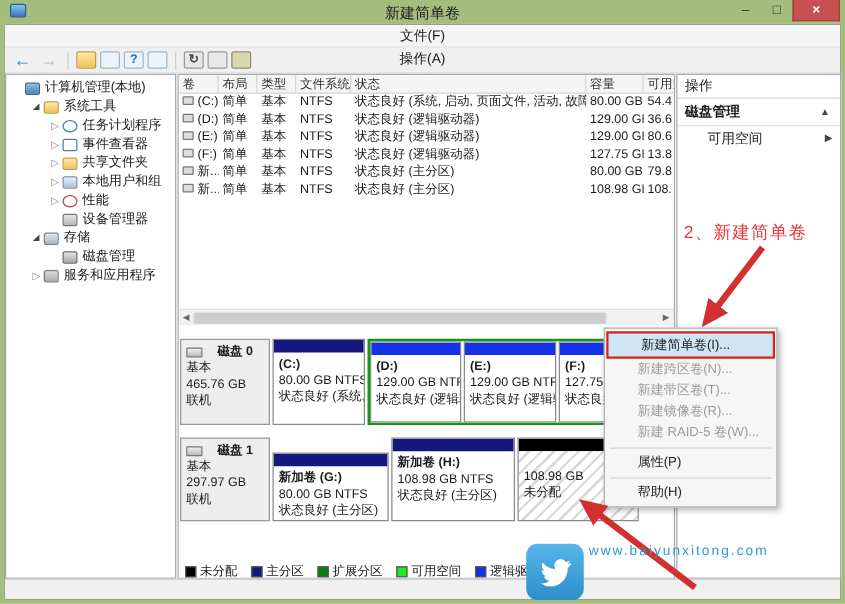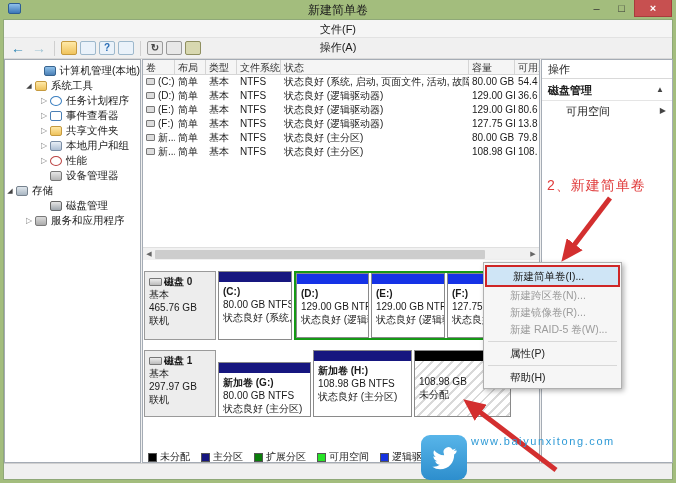--- a/index.html
+++ b/index.html
@@ -69,21 +69,21 @@
   #hscroll { position:absolute; left:0; top:187px; width:396px; height:13px; background:#f1f1f1;
     border-top:1px solid #e0e0e0; display:flex; align-items:center;}
   .sc-ar { width:12px; text-align:center; font-size:7px; color:#666; flex:none;}
   #sc-thumb { height:9px; width:330px; background:#cdcdcd; border-radius:1px;}
   
   #graph { position:absolute; left:0; top:200px; width:396px; height:204px; background:#fff; overflow:hidden;}
   .disk-row { display:flex; height:69px; margin:11px 2px 0 1px; align-items:stretch;}
   .disk-row + .disk-row { margin-top:10px; height:67px;}
   .disk-label { width:72px; flex:none; background:#ededed; border:1px solid #9a9a9a; padding:3px 4px;
     font-size:10px; line-height:13px; margin-right:2px;}
-  .disk-label .dname { font-weight:bold; display:flex; align-items:center; gap:2px;}
+  .disk-label .dname { font-weight:bold; display:flex; align-items:center; gap:12px;}
   .hd-ic { display:inline-block; width:13px; height:8px; background:linear-gradient(#eee,#bbb); border:1px solid #777; border-radius:1px;}
   .parts { display:flex; flex:1; gap:2px;}
   .part { border:1px solid #8a8a8a; background:#fff; overflow:hidden; flex:none;}
   .part .bar { height:10px; }
   .bar-primary { background:#16167f;}
   .bar-logical { background:#1532e6;}
   .bar-unalloc { background:#000;}
   .pbody { padding:3px 4px 0 4px; font-size:10px; line-height:13px; white-space:nowrap; overflow:hidden;}
   .pbody .pl { font-weight:bold;}
   .part.unalloc .pbody { height:calc(100% - 10px); padding-top:14px;
@@ -148,21 +148,21 @@
     <span class="tb-ic" data-name="window-icon"></span>
     <span class="tb-ic" data-name="help-icon">?</span>
     <span class="tb-ic" data-name="new-window-icon"></span>
     <span class="tsep" data-name="toolbar-separator"></span>
     <span class="tb-ic plain" data-name="refresh-icon">↻</span>
     <span class="tb-ic plain" data-name="properties-icon"></span>
     <span class="tb-ic olive" data-name="export-list-icon"></span>
   </div>
 
   <div id="tree-pane" data-name="console-tree-pane">
-      <div class="tree-row" data-name="tree-item-计算机管理(本地)" style="padding-left: 4px; justify-content: flex-end;">
+      <div class="tree-row" data-name="tree-item-计算机管理(本地)" style="padding-left: 4px;">
         <span class="tw" data-name="no-expander"></span>
         <span class="ti" data-name="computer-icon"></span>
         <span data-name="tree-item-label">计算机管理(本地)</span>
       </div>
       <div class="tree-row" data-name="tree-item-系统工具" style="padding-left: 19px;">
         <span class="tw exp" data-name="expanded-icon">◢</span>
         <span class="ti" data-name="system-tools-icon"></span>
         <span data-name="tree-item-label">系统工具</span>
       </div>
       <div class="tree-row" data-name="tree-item-任务计划程序" style="padding-left: 34px;">
@@ -188,21 +188,21 @@
       <div class="tree-row" data-name="tree-item-性能" style="padding-left: 34px;">
         <span class="tw" data-name="collapsed-icon">▷</span>
         <span class="ti" data-name="performance-icon"></span>
         <span data-name="tree-item-label">性能</span>
       </div>
       <div class="tree-row" data-name="tree-item-设备管理器" style="padding-left: 34px;">
         <span class="tw" data-name="no-expander"></span>
         <span class="ti" data-name="device-manager-icon"></span>
         <span data-name="tree-item-label">设备管理器</span>
       </div>
-      <div class="tree-row" data-name="tree-item-存储" style="">
+      <div class="tree-row" data-name="tree-item-存储" style="padding-left: 19px;">
         <span class="tw exp" data-name="expanded-icon">◢</span>
         <span class="ti" data-name="storage-icon"></span>
         <span data-name="tree-item-label">存储</span>
       </div>
       <div class="tree-row" data-name="tree-item-磁盘管理" style="padding-left: 34px;">
         <span class="tw" data-name="no-expander"></span>
         <span class="ti" data-name="disk-management-icon"></span>
         <span data-name="tree-item-label">磁盘管理</span>
       </div>
       <div class="tree-row" data-name="tree-item-服务和应用程序" style="padding-left: 19px;">
@@ -407,20 +407,21 @@
   </div>
 
   <div id="statusbar" data-name="status-bar"></div>
 </div>
 
 <div id="ctx-menu" data-name="context-menu">
     <div class="cm-hl-wrap" data-name="highlight-red-box">
       <div class="cm-item" data-name="context-menu-item-0">新建简单卷(I)...</div>
     </div>
     <div class="cm-item disabled" data-name="context-menu-item-1">新建跨区卷(N)...</div>
+    <div class="cm-item disabled" data-name="context-menu-item-2">新建带区卷(T)...</div>
     <div class="cm-item disabled" data-name="context-menu-item-3">新建镜像卷(R)...</div>
     <div class="cm-item disabled" data-name="context-menu-item-4">新建 RAID-5 卷(W)...</div>
     <div class="cm-sep" data-name="menu-separator"></div>
     <div class="cm-item" data-name="context-menu-item-6">属性(P)</div>
     <div class="cm-sep" data-name="menu-separator"></div>
     <div class="cm-item" data-name="context-menu-item-8">帮助(H)</div>
   </div>
 
 <svg id="arrows" data-name="annotation-arrows">
   <defs>

